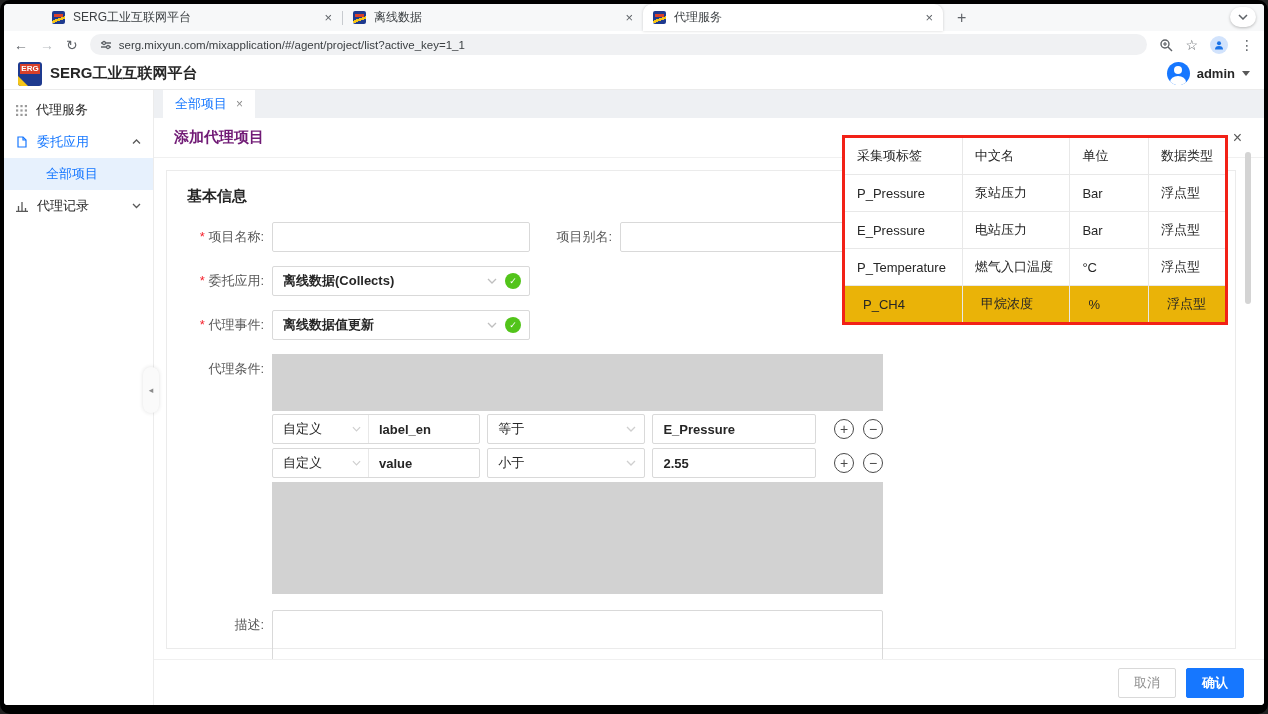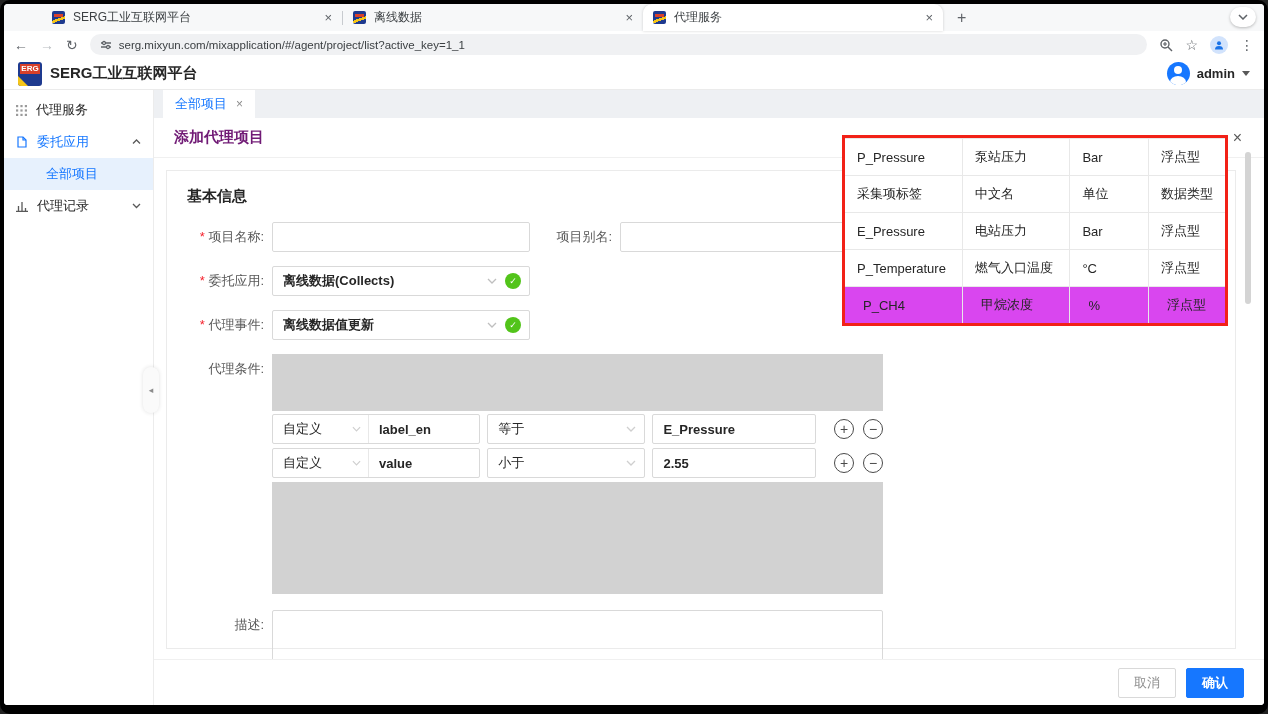--- a/index.html
+++ b/index.html
@@ -99,21 +99,21 @@
   .drawer-foot { height:46px; flex:none; border-top:1px solid #f0f0f0; display:flex; align-items:center; justify-content:flex-end; gap:10px; padding-right:20px; }
   .btn { font-size:13px; border-radius:2px; padding:5px 15px; cursor:pointer; }
   .btn-cancel { background:#fff; border:1px solid #d9d9d9; color:#8c8c8c; }
   .btn-confirm { background:#1677ff; border:1px solid #1677ff; color:#fff; font-weight:bold; }
 
   
   .ref-table { position:absolute; top:45px; right:36px; width:386px; border:3px solid #f22117; background:#fff; z-index:5; }
   .ref-table table { width:100%; border-collapse:collapse; font-size:13px; color:#262626; }
   .ref-table th, .ref-table td { border:1px solid #e8e8e8; padding:9px 12px; text-align:left; font-weight:normal; white-space:nowrap; }
   .ref-table th { font-weight:500; }
-  .ref-table tr.hl td { background:#d946ef;padding-left:18px; }
+  .ref-table tr.hl td { background:#eab308;padding-left:18px; }
   .ref-table tr th:first-child, .ref-table tr td:first-child { border-left:none; }
   .ref-table tr th:last-child, .ref-table tr td:last-child { border-right:none; }
   .ref-table tr:first-child th { border-top:none; }
   .ref-table tr:last-child td { border-bottom:none; }
 
   .scroll-thumb { position:absolute; right:13px; top:62px; width:6px; height:152px; background:#d4d4d4; border-radius:3px; z-index:4; }
 </style>
 </head>
 <body>
 
@@ -352,30 +352,30 @@
         <div class="drawer-foot">
           <button class="btn btn-cancel">取消</button>
           <button class="btn btn-confirm">确认</button>
         </div>
       </div>
 
       <div class="ref-table">
         <table>
           <tbody>
                 <tr>
+            <th style="width:118px;">采集项标签</th>
+            <th style="width:108px;">中文名</th>
+            <th style="width:82px;">单位</th>
+            <th>数据类型</th>
+          </tr>
+          <tr>
             <td>P_Pressure</td>
             <td>泵站压力</td>
             <td>Bar</td>
             <td>浮点型</td>
-          </tr>
-          <tr>
-            <th style="width:118px;">采集项标签</th>
-            <th style="width:108px;">中文名</th>
-            <th style="width:82px;">单位</th>
-            <th>数据类型</th>
           </tr>
           <tr>
             <td>E_Pressure</td>
             <td>电站压力</td>
             <td>Bar</td>
             <td>浮点型</td>
           </tr>
           <tr>
             <td>P_Temperature</td>
             <td>燃气入口温度</td>

